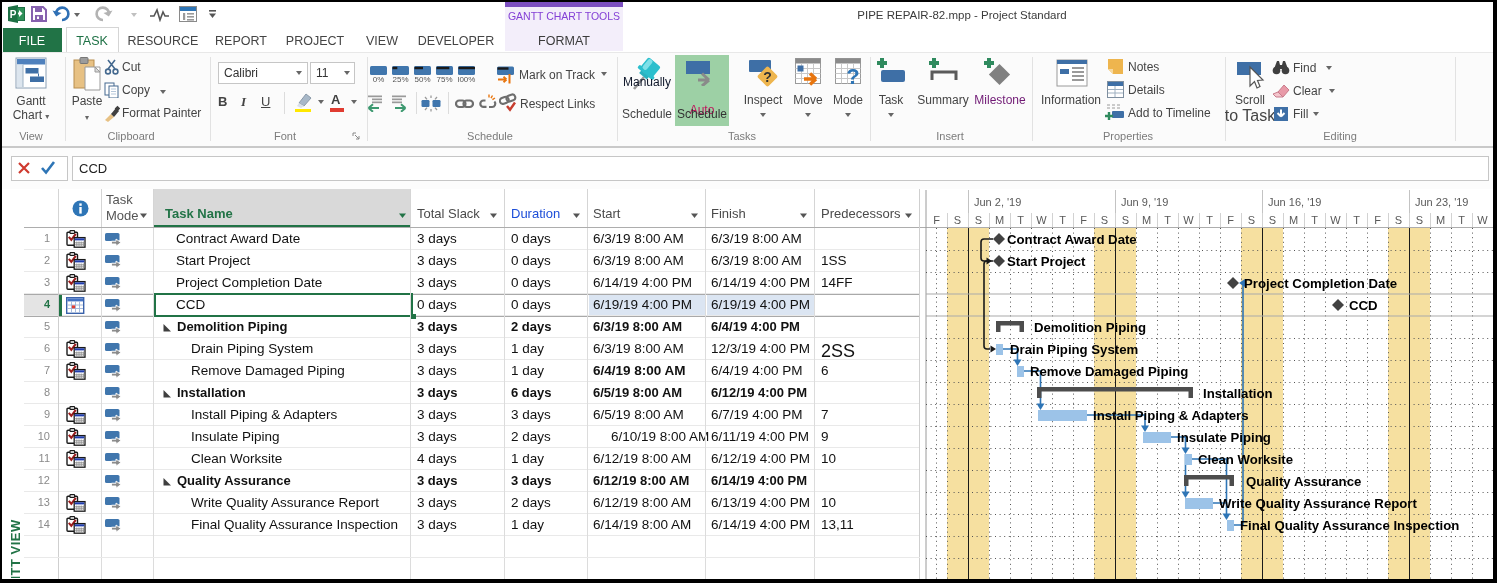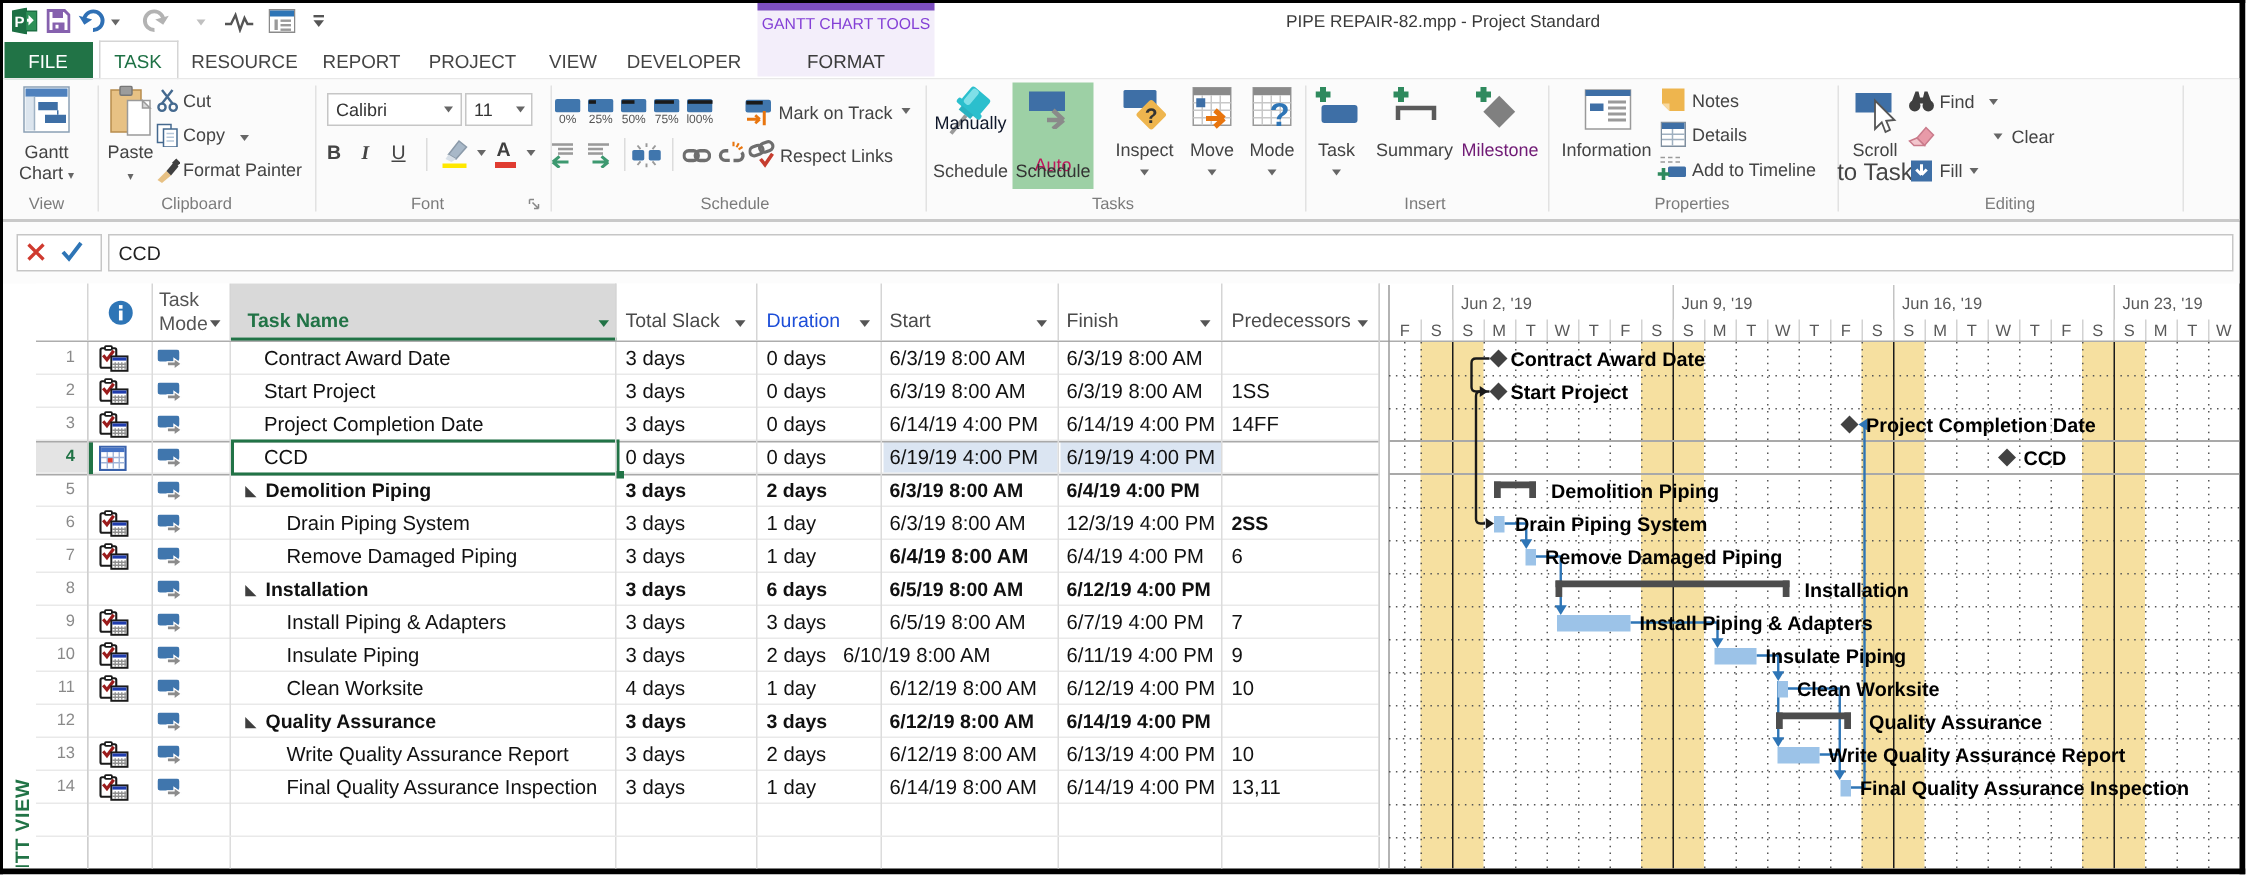--- a/index.html
+++ b/index.html
@@ -333,21 +333,21 @@
     <circle cx="13.5" cy="11.5" r="3.8" fill="#3f3f3f"></circle>
   </svg>
 <div class="txt" style="left:1293px;top:61px;font-size:12px;color:#444;font-weight:normal;">Find</div>
 <svg class="abs" style="left:1325px;top:65px" width="8" height="6">
     <path d="M1,1 h6 l-3,4 z" fill="#666"></path>
   </svg>
 <svg class="abs" style="left:1272px;top:83px" width="18" height="15" viewBox="0 0 18 15">
 <path d="M6,9 L12,2 L17,7 L11,14 Z" fill="#e89aa8" stroke="#c97b8b"></path>
 <path d="M6,9 L11,14 H4 L1,11 Z" fill="#f3c6cd" stroke="#c97b8b"></path>
   </svg>
-<div class="txt" style="left:1293px;top:84px;font-size:12px;color:#444;font-weight:normal;margin-left:48px;">Clear</div>
+<div class="txt" style="left:1293px;top:84px;font-size:12px;color:#444;font-weight:normal;">Clear</div>
 <svg class="abs" style="left:1328px;top:88px" width="8" height="6">
     <path d="M1,1 h6 l-3,4 z" fill="#666"></path>
   </svg>
 <svg class="abs" style="left:1273px;top:106px" width="16" height="16" viewBox="0 0 16 16">
 <rect x="1" y="1" width="14" height="14" fill="#3e6fa6"></rect>
 <path d="M8,3.5 v7 M8,10.5 l-3.5,-3.5 M8,10.5 l3.5,-3.5" stroke="#fff" stroke-width="2"></path>
   </svg>
 <div class="txt" style="left:1293px;top:107px;font-size:12px;color:#444;font-weight:normal;">Fill</div>
 <svg class="abs" style="left:1312px;top:111px" width="8" height="6">
     <path d="M1,1 h6 l-3,4 z" fill="#666"></path>
@@ -529,21 +529,21 @@
   </svg>
 <svg class="abs" style="left:105px;top:343px" width="20" height="13" viewBox="0 0 20 13">
 <rect x="0" y="0" width="14.5" height="8" rx="1.6" fill="#4076ad"></rect>
 <path d="M6.5,8.2 h4.5 v-2.2 l5,3.6 -5,3.6 v-2.2 h-4.5 z" fill="#8c8c8c" stroke="#fff" stroke-width="0.9"></path>
   </svg>
 <div class="txt" style="left:191px;top:341px;font-size:13.5px;color:#111;font-weight:normal;">Drain Piping System</div>
 <div class="txt" style="left:417px;top:341px;font-size:13.5px;color:#111;font-weight:normal;">3 days</div>
 <div class="txt" style="left:511px;top:341px;font-size:13.5px;color:#111;font-weight:normal;">1 day</div>
 <div class="txt" style="left:593px;top:341px;font-size:13.5px;color:#111;font-weight:normal;">6/3/19 8:00 AM</div>
 <div class="txt" style="left:711px;top:341px;font-size:13.5px;color:#111;font-weight:normal;">12/3/19 4:00 PM</div>
-<div class="txt" style="left:821px;top:341px;font-size:13px;color:#111;font-weight:bold;">2SS</div>
+<div class="txt" style="left:821px;top:341px;font-size:18px;color:#111;font-weight:normal;">2SS</div>
 <div class="abs" style="left:24px;top:381px;width:896px;height:1px;background:#e9e9e9"></div>
 <div class="abs" style="left:24px;top:360px;width:35px;height:21px;"></div>
 <div class="txt" style="left:24px;top:364px;width:26px;text-align:right;font-size:11px;color:#8a8a8a;font-weight:normal">7</div>
 <svg class="abs" style="left:66px;top:362px" width="20" height="18" viewBox="0 0 20 18">
 <rect x="1" y="2.2" width="10.5" height="13" rx="1" fill="#fff" stroke="#1a1a1a" stroke-width="1.4"></rect>
 <rect x="4" y="0.7" width="4.6" height="2.6" rx="0.6" fill="#fff" stroke="#1a1a1a" stroke-width="1.2"></rect>
 <path d="M2.8,6.8 L5.3,9.8 L9.8,3.8" stroke="#9b1c1c" stroke-width="2.1" fill="none"></path>
 <g>
       <rect x="8.2" y="7.6" width="10.8" height="9.6" fill="#fff" stroke="#1a1a1a" stroke-width="1.3"></rect>
 <rect x="8.9" y="8.3" width="9.4" height="2.1" fill="#1f3cad"></rect>
@@ -611,21 +611,21 @@
 <path d="M10.8,11.5 v5 M13,11.5 v5 M15.2,11.5 v5 M17.4,11.5 v5 M8.8,12.8 h9.6 M8.8,14.8 h9.6" stroke="#8f8f8f" stroke-width="0.9"></path>
     </g>
   </svg>
 <svg class="abs" style="left:105px;top:431px" width="20" height="13" viewBox="0 0 20 13">
 <rect x="0" y="0" width="14.5" height="8" rx="1.6" fill="#4076ad"></rect>
 <path d="M6.5,8.2 h4.5 v-2.2 l5,3.6 -5,3.6 v-2.2 h-4.5 z" fill="#8c8c8c" stroke="#fff" stroke-width="0.9"></path>
   </svg>
 <div class="txt" style="left:191px;top:429px;font-size:13.5px;color:#111;font-weight:normal;">Insulate Piping</div>
 <div class="txt" style="left:417px;top:429px;font-size:13.5px;color:#111;font-weight:normal;">3 days</div>
 <div class="txt" style="left:511px;top:429px;font-size:13.5px;color:#111;font-weight:normal;">2 days</div>
-<div class="txt" style="left:562px;top:429px;font-size:13.5px;color:#111;font-weight:normal;">6/10/19 8:00 AM</div>
+<div class="txt" style="left:611px;top:429px;font-size:13.5px;color:#111;font-weight:normal;">6/10/19 8:00 AM</div>
 <div class="txt" style="left:711px;top:429px;font-size:13.5px;color:#111;font-weight:normal;">6/11/19 4:00 PM</div>
 <div class="txt" style="left:821px;top:429px;font-size:13.5px;color:#111;font-weight:normal;">9</div>
 <div class="abs" style="left:24px;top:469px;width:896px;height:1px;background:#e9e9e9"></div>
 <div class="abs" style="left:24px;top:448px;width:35px;height:21px;"></div>
 <div class="txt" style="left:24px;top:452px;width:26px;text-align:right;font-size:11px;color:#8a8a8a;font-weight:normal">11</div>
 <svg class="abs" style="left:66px;top:450px" width="20" height="18" viewBox="0 0 20 18">
 <rect x="1" y="2.2" width="10.5" height="13" rx="1" fill="#fff" stroke="#1a1a1a" stroke-width="1.4"></rect>
 <rect x="4" y="0.7" width="4.6" height="2.6" rx="0.6" fill="#fff" stroke="#1a1a1a" stroke-width="1.2"></rect>
 <path d="M2.8,6.8 L5.3,9.8 L9.8,3.8" stroke="#9b1c1c" stroke-width="2.1" fill="none"></path>
 <g>

